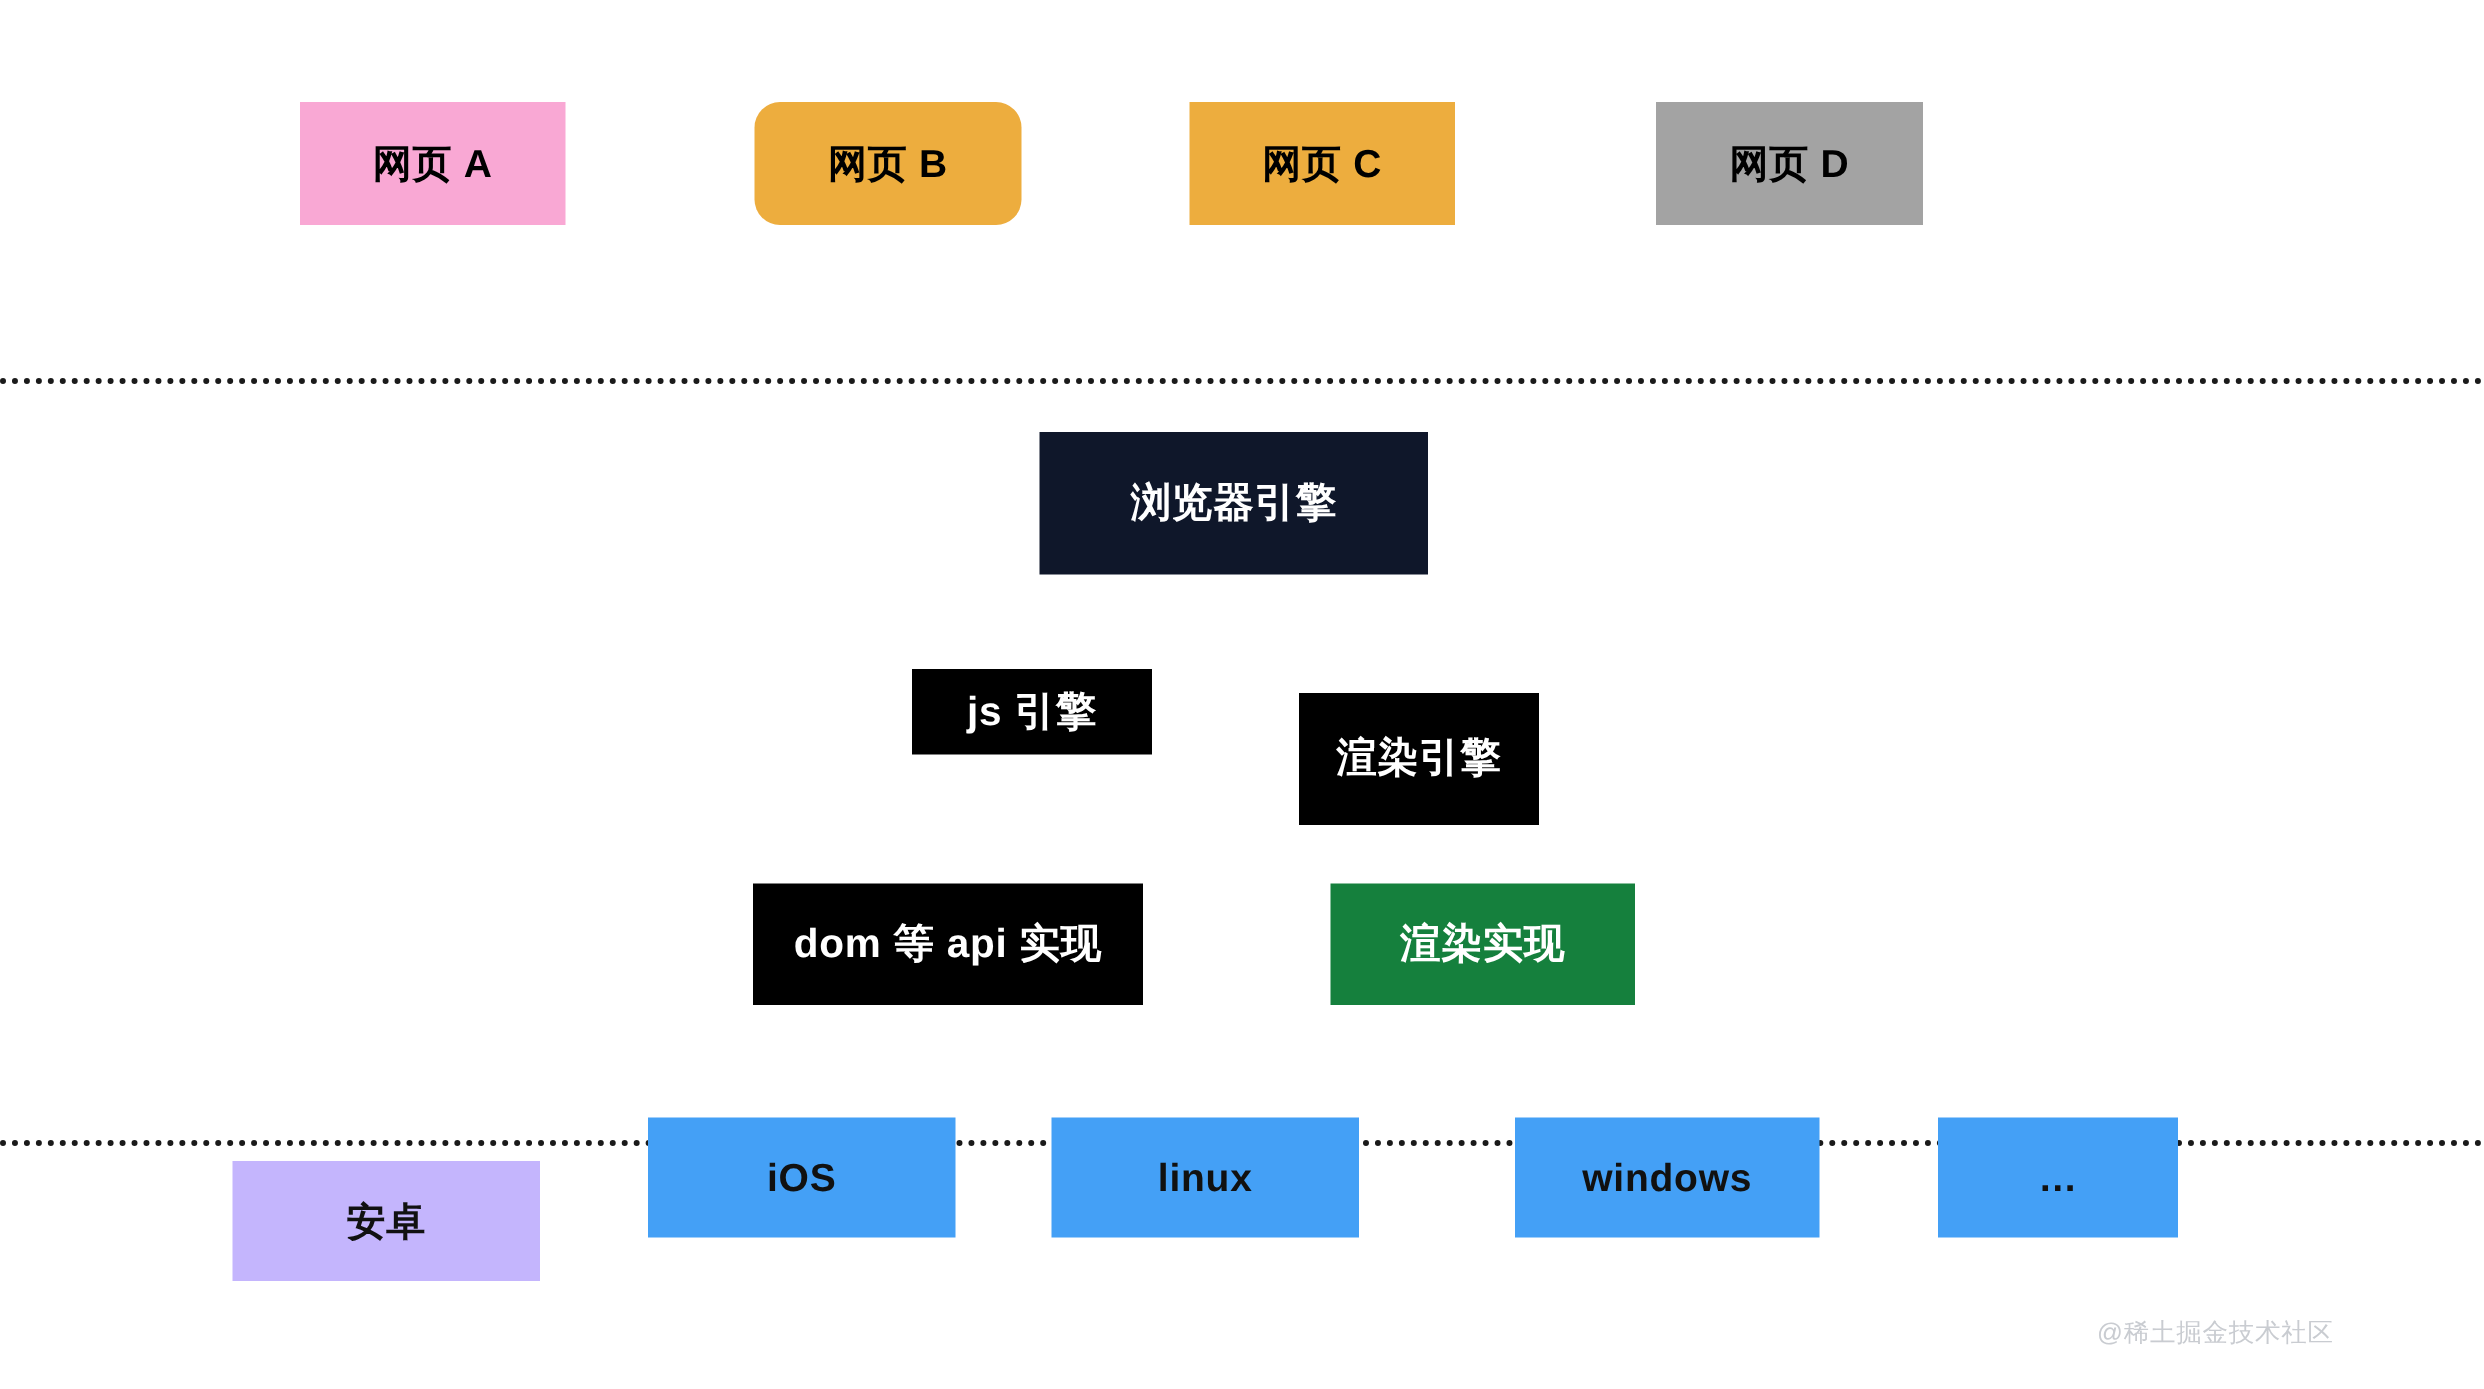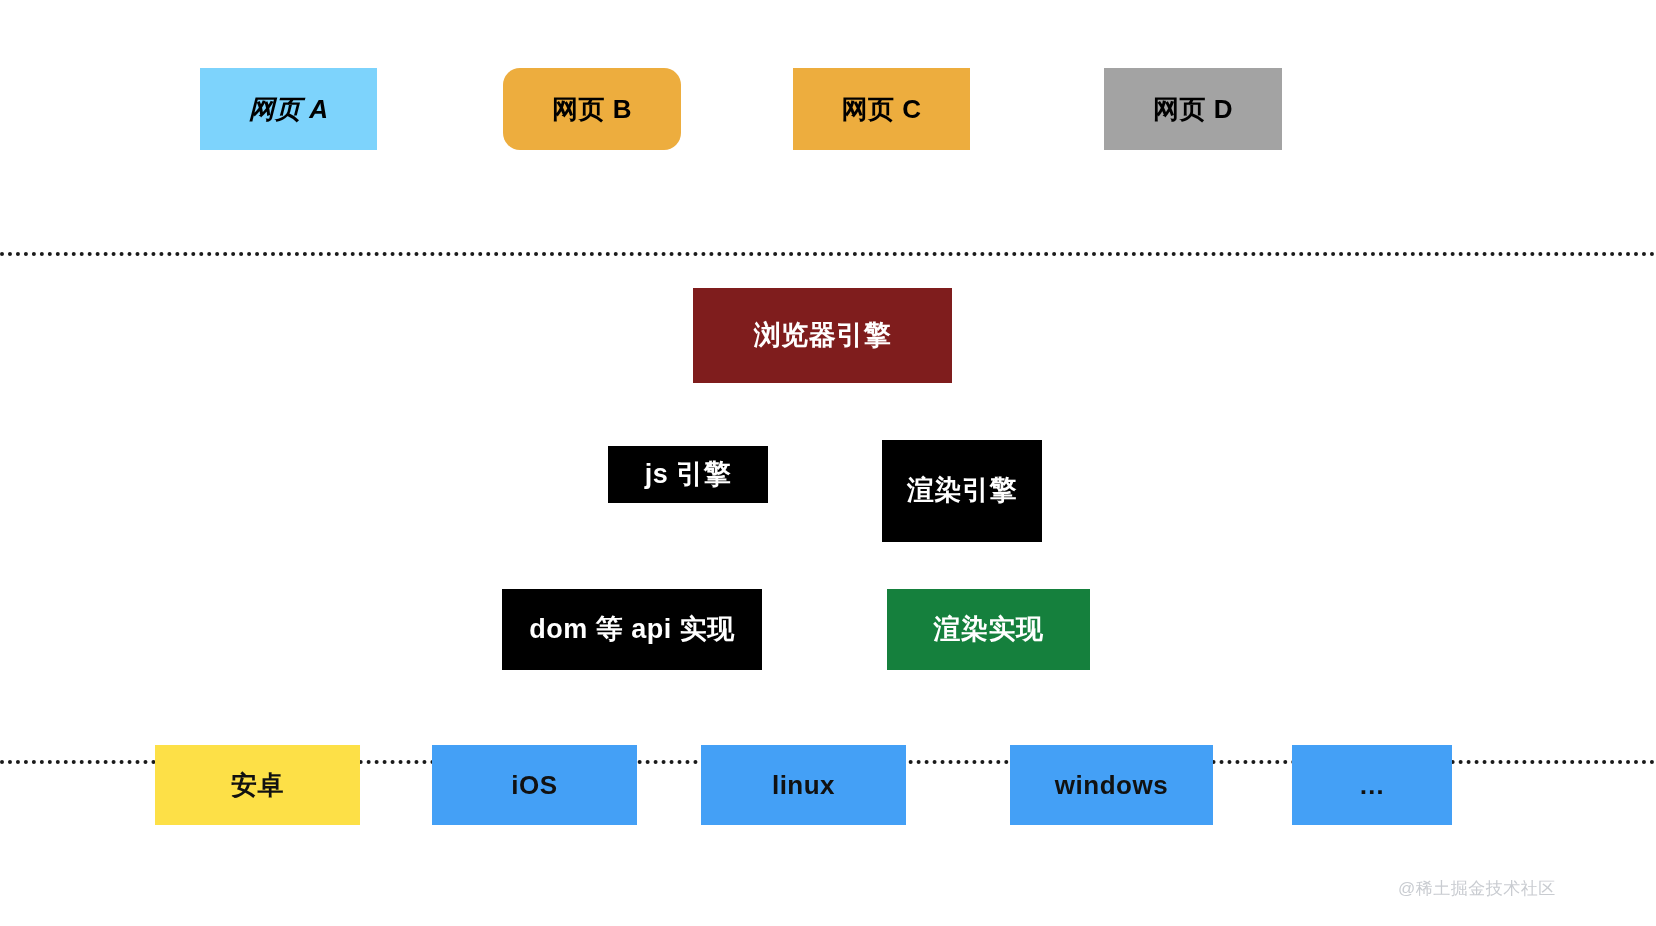--- a/index.html
+++ b/index.html
@@ -62,36 +62,36 @@
     font-weight: 400;
     white-space: nowrap;
     letter-spacing: 0.5px;
   }
 </style>
 </head>
 <body>
 
 <div id="canvas" style="background: rgb(255, 255, 255);">
 
-  <div class="box box-page" style="left: 200px; top: 68px; width: 177px; height: 82px; background: #7dd3fc; font-style: italic;">网页 A</div>
+  <div class="box box-page" style="left: 200px; top: 68px; width: 177px; height: 82px; background: #f9a8d4;">网页 A</div>
   <div class="box box-page" style="left: 503px; top: 68px; width: 178px; height: 82px; background: rgb(237, 173, 62); border-radius: 17px;">网页 B</div>
   <div class="box box-page" style="left: 793px; top: 68px; width: 177px; height: 82px; background: rgb(237, 173, 62);">网页 C</div>
   <div class="box box-page" style="left: 1104px; top: 68px; width: 178px; height: 82px; background: #a3a3a3;">网页 D</div>
 
   <div class="divider" style="top: 252px; border-top-color: rgb(26, 26, 26);"></div>
 
-  <div class="box box-engine" style="left: 693px; top: 288px; width: 259px; height: 95px; background: #7f1d1d; color: rgb(255, 255, 255);">浏览器引擎</div>
+  <div class="box box-engine" style="left: 693px; top: 288px; width: 259px; height: 95px; background: #0f172a; color: rgb(255, 255, 255);">浏览器引擎</div>
   <div class="box box-engine" style="left: 608px; top: 446px; width: 160px; height: 57px; background: rgb(0, 0, 0); color: rgb(255, 255, 255);">js 引擎</div>
-  <div class="box box-engine" style="left: 866px; top: 440px; width: 160px; height: 102px; background: rgb(0, 0, 0); color: rgb(255, 255, 255); margin-left: 16px;">渲染引擎</div>
+  <div class="box box-engine" style="left: 866px; top: 462px; width: 160px; height: 88px; background: rgb(0, 0, 0); color: rgb(255, 255, 255);">渲染引擎</div>
   <div class="box box-engine" style="left: 502px; top: 589px; width: 260px; height: 81px; background: rgb(0, 0, 0); color: rgb(255, 255, 255);">dom 等 api 实现</div>
   <div class="box box-engine" style="left: 887px; top: 589px; width: 203px; height: 81px; background: #15803d; color: rgb(255, 255, 255);">渲染实现</div>
 
   <div class="divider" style="top: 760px; border-top-color: rgb(26, 26, 26);"></div>
 
-  <div class="box box-os" style="left: 155px; top: 745px; width: 205px; height: 80px; background: #fde047;">安卓</div>
+  <div class="box box-os" style="left: 155px; top: 774px; width: 205px; height: 80px; background: #c4b5fd;">安卓</div>
   <div class="box box-os" style="left: 432px; top: 745px; width: 205px; height: 80px; background: rgb(68, 160, 246);">iOS</div>
   <div class="box box-os" style="left: 701px; top: 745px; width: 205px; height: 80px; background: rgb(68, 160, 246);">linux</div>
   <div class="box box-os" style="left: 1010px; top: 745px; width: 203px; height: 80px; background: rgb(68, 160, 246); text-align: right;">windows</div>
   <div class="box box-os" style="left: 1292px; top: 745px; width: 160px; height: 80px; background: rgb(68, 160, 246);">…</div>
 
   <div class="watermark" style="left: 1398px; top: 877px; color: rgb(201, 204, 209);">@稀土掘金技术社区</div>
 
 </div>
 
 </body></html>

